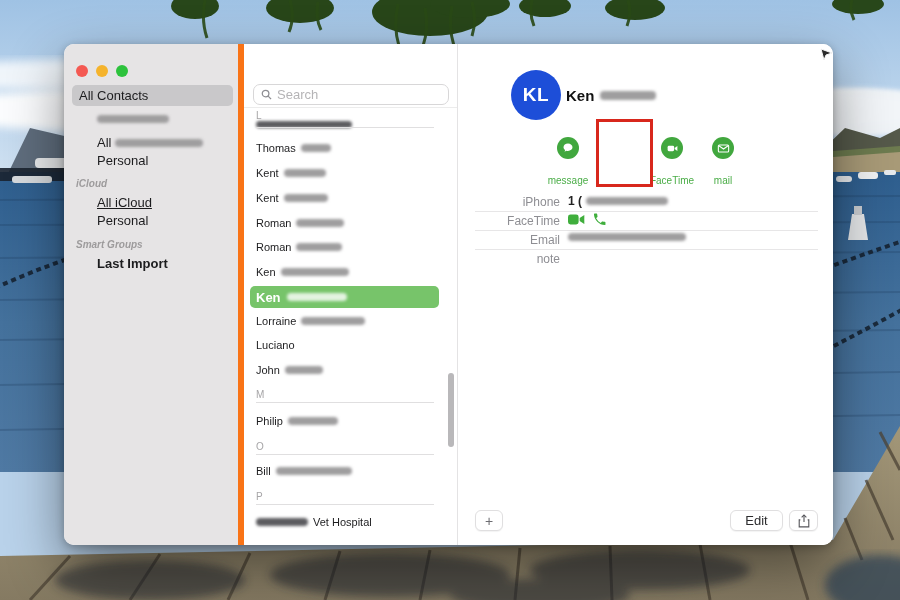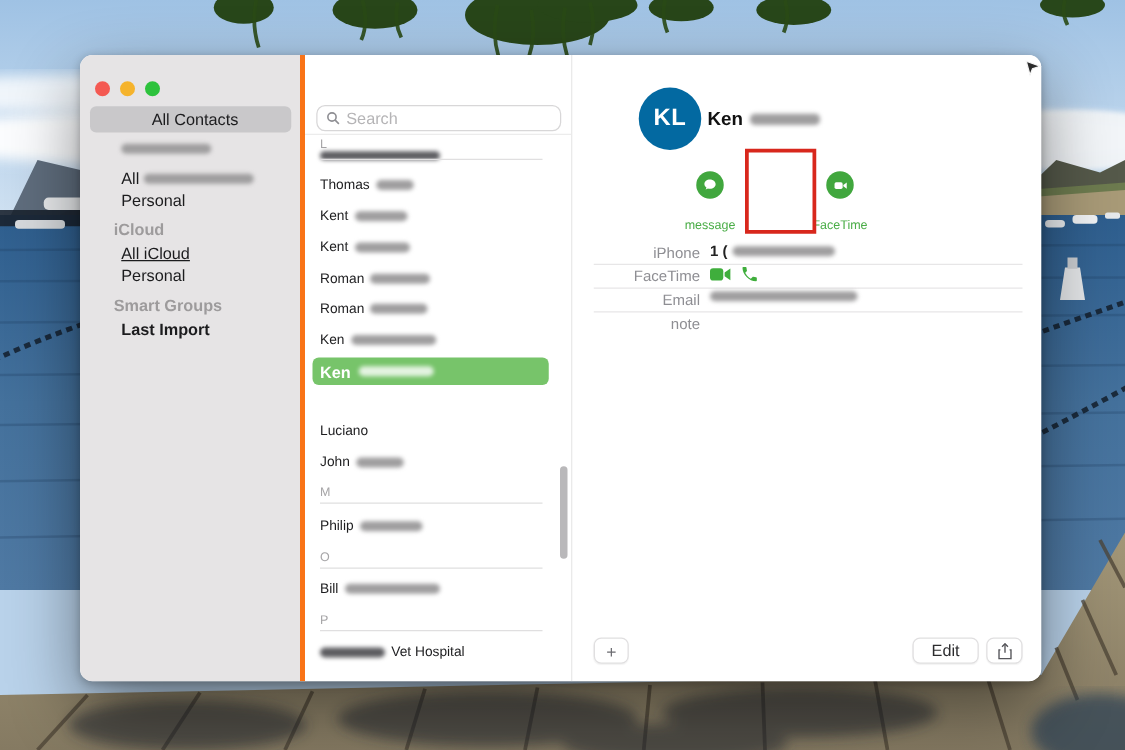--- a/index.html
+++ b/index.html
@@ -7,28 +7,28 @@
   body { font-family:"Liberation Sans", sans-serif; }
   .stage { position:relative; width:900px; height:600px; overflow:hidden; background:#b9d2ea; }
   .bg { position:absolute; left:0; top:0; z-index:0; }
 
   
   .window { position:absolute; left:64px; top:44px; width:769px; height:501px;
     border-radius:10px; overflow:hidden; display:flex; z-index:2;
     box-shadow:0 22px 55px rgba(0,0,0,.45), 0 2px 8px rgba(0,0,0,.25); background:#fff; }
 
   
-  .sidebar { position:relative; width:180px; flex:0 0 180px; background:#e6e4e5; border-right:4px solid #f97316;text-align:center; }
+  .sidebar { position:relative; width:180px; flex:0 0 180px; background:#e6e4e5; border-right:6px solid #f97316; }
   .traffic { position:absolute; left:12px; top:21px; display:flex; gap:8px; }
   .tl { width:12px; height:12px; border-radius:50%; display:inline-block; }
   .tl.red{ background:#f45952; } .tl.yellow{ background:#f5b32c; } .tl.green{ background:#2dc23c; }
   .side-sel { position:absolute; left:8px; top:41px; width:161px; height:21px; background:#c9c8ca;
     border-radius:5px; font-size:13px; color:#1c1c1e; line-height:21px; padding-left:7px; }
   .side-item { position:absolute; left:26px; height:18px; font-size:13px; color:#1c1c1e; line-height:18px; padding-left:7px; display:flex; align-items:center; }
-  .side-header { position:absolute; left:20px; height:14px; font-size:13px; color:#9d9b9c; font-weight:bold; line-height:14px; padding-left:7px; }
+  .side-header { position:absolute; left:5px; height:14px; font-size:10px; color:#9d9b9c; font-weight:bold; line-height:14px; padding-left:7px;font-style:italic; }
   .redact { display:inline-block; height:8px; border-radius:4px; background:#9f9e9f; filter:blur(1.6px); }
   .redact.dark { background:#5c5c60; }
   .redact.light { background:rgba(255,255,255,.8); }
 
   
   .listcol { position:relative; width:214px; flex:0 0 214px; background:#fff; border-right:1px solid #e4e3e4; }
   .searchbox { position:absolute; left:9px; top:40px; width:196px; height:21px; border:1px solid #d8d7d8;
     border-radius:7px; background:#fff; display:flex; align-items:center; padding-left:7px; gap:5px; }
   .searchbox .ph { font-size:13px; color:#b5b4b6; }
   .list-topline { position:absolute; left:0; top:63px; width:100%; height:1px; background:#ececec; }
@@ -36,21 +36,21 @@
   .sec-line { position:absolute; left:12px; width:178px; height:1px; background:#e0dfe0; }
   .lrow { position:absolute; left:12px; height:20px; display:flex; align-items:center; gap:5px;
     font-size:11px; color:#1d1d1f; white-space:nowrap; }
   .lrow-sel { position:absolute; left:6px; width:189px; height:22px; background:#77c46a; border-radius:5px;
     display:flex; align-items:center; gap:6px; padding-left:6px; font-size:13px; color:#fff; font-weight:bold; }
   .scrollbar { position:absolute; left:204px; top:329px; width:6px; height:74px; border-radius:3px; background:#b9b8ba; }
 
   
   .detail { position:relative; flex:1; background:#fff; }
   .avatar { position:absolute; left:53px; top:26px; width:50px; height:50px; border-radius:50%;
-    background:#0369a1; color:#fff; font-size:19px; font-weight:bold; display:flex; align-items:center; justify-content:center; letter-spacing:.5px; }
+    background:#1d4ed8; color:#fff; font-size:19px; font-weight:bold; display:flex; align-items:center; justify-content:center; letter-spacing:.5px; }
   .cname { position:absolute; left:108px; top:43px; font-size:15px; font-weight:bold; color:#111; display:flex; align-items:center; gap:6px; }
   .action { position:absolute; top:93px; width:60px; text-align:center; cursor:default; }
   .action .circ { width:22px; height:22px; border-radius:50%; background:#41a73e; margin:0 auto;
     display:flex; align-items:center; justify-content:center; }
   .action .albl { margin-top:16px; font-size:10px; color:#4aad47; }
   .redbox { position:absolute; left:138px; top:75px; width:57px; height:68px; border:3px solid #d8271c; z-index:3; }
   .frow-label { position:absolute; left:0; width:102px; text-align:right; font-size:12px; color:#8e8e93; }
   .frow-line { position:absolute; left:17px; width:343px; height:1px; background:#e7e6e7; }
   .fval { position:absolute; left:110px; display:flex; align-items:center; gap:4px; font-size:12px; color:#222; font-weight:bold; }
   .ft-icons { position:absolute; left:110px; display:flex; align-items:center; gap:8px; }
@@ -239,20 +239,24 @@
       <div class="lrow" style="top:218px;">
           <span>Ken</span>
           <span class="redact" style="width:68px;"></span>
         </div>
 
       <div class="lrow-sel" style="top:242px;">
         <span>Ken</span>
         <span class="redact light" style="width:60px;"></span>
       </div>
 
+      <div class="lrow" style="top:267px;">
+          <span>Lorraine</span>
+          <span class="redact" style="width:64px;"></span>
+        </div>
       <div class="lrow" style="top:291px;">
           <span>Luciano</span>
         </div>
       <div class="lrow" style="top:316px;">
           <span>John</span>
           <span class="redact" style="width:38px;"></span>
         </div>
 
       <span class="sec-letter" style="top:345px;">M</span>
       <div class="sec-line" style="top:358px;"></div>
@@ -294,20 +298,29 @@
         <div class="albl">message</div>
       </div>
       <div class="action" style="left:184px;">
         <div class="circ">
             <svg width="13" height="13" viewBox="0 0 24 24">
           <rect x="3" y="7" width="12" height="10" rx="2.5" fill="#fff"></rect>
           <path fill="#fff" d="M16 11l5-3.5v9L16 13z"></path>
             </svg>
         </div>
         <div class="albl">FaceTime</div>
+      </div>
+      <div class="action" style="left:235px;">
+        <div class="circ">
+            <svg width="13" height="13" viewBox="0 0 24 24">
+          <rect x="2.5" y="5.5" width="19" height="13" rx="2" fill="none" stroke="#fff" stroke-width="2"></rect>
+          <path d="M3.5 7l8.5 6 8.5-6" fill="none" stroke="#fff" stroke-width="2"></path>
+            </svg>
+        </div>
+        <div class="albl">mail</div>
       </div>
 
       <div class="redbox"></div>
 
       <div class="frow-label" style="top:151px;">iPhone</div>
       <div class="fval" style="top:150px;">
         <span>1 (</span>
         <span class="redact" style="width:82px;"></span>
       </div>
       <div class="frow-line" style="top:167px;"></div>

